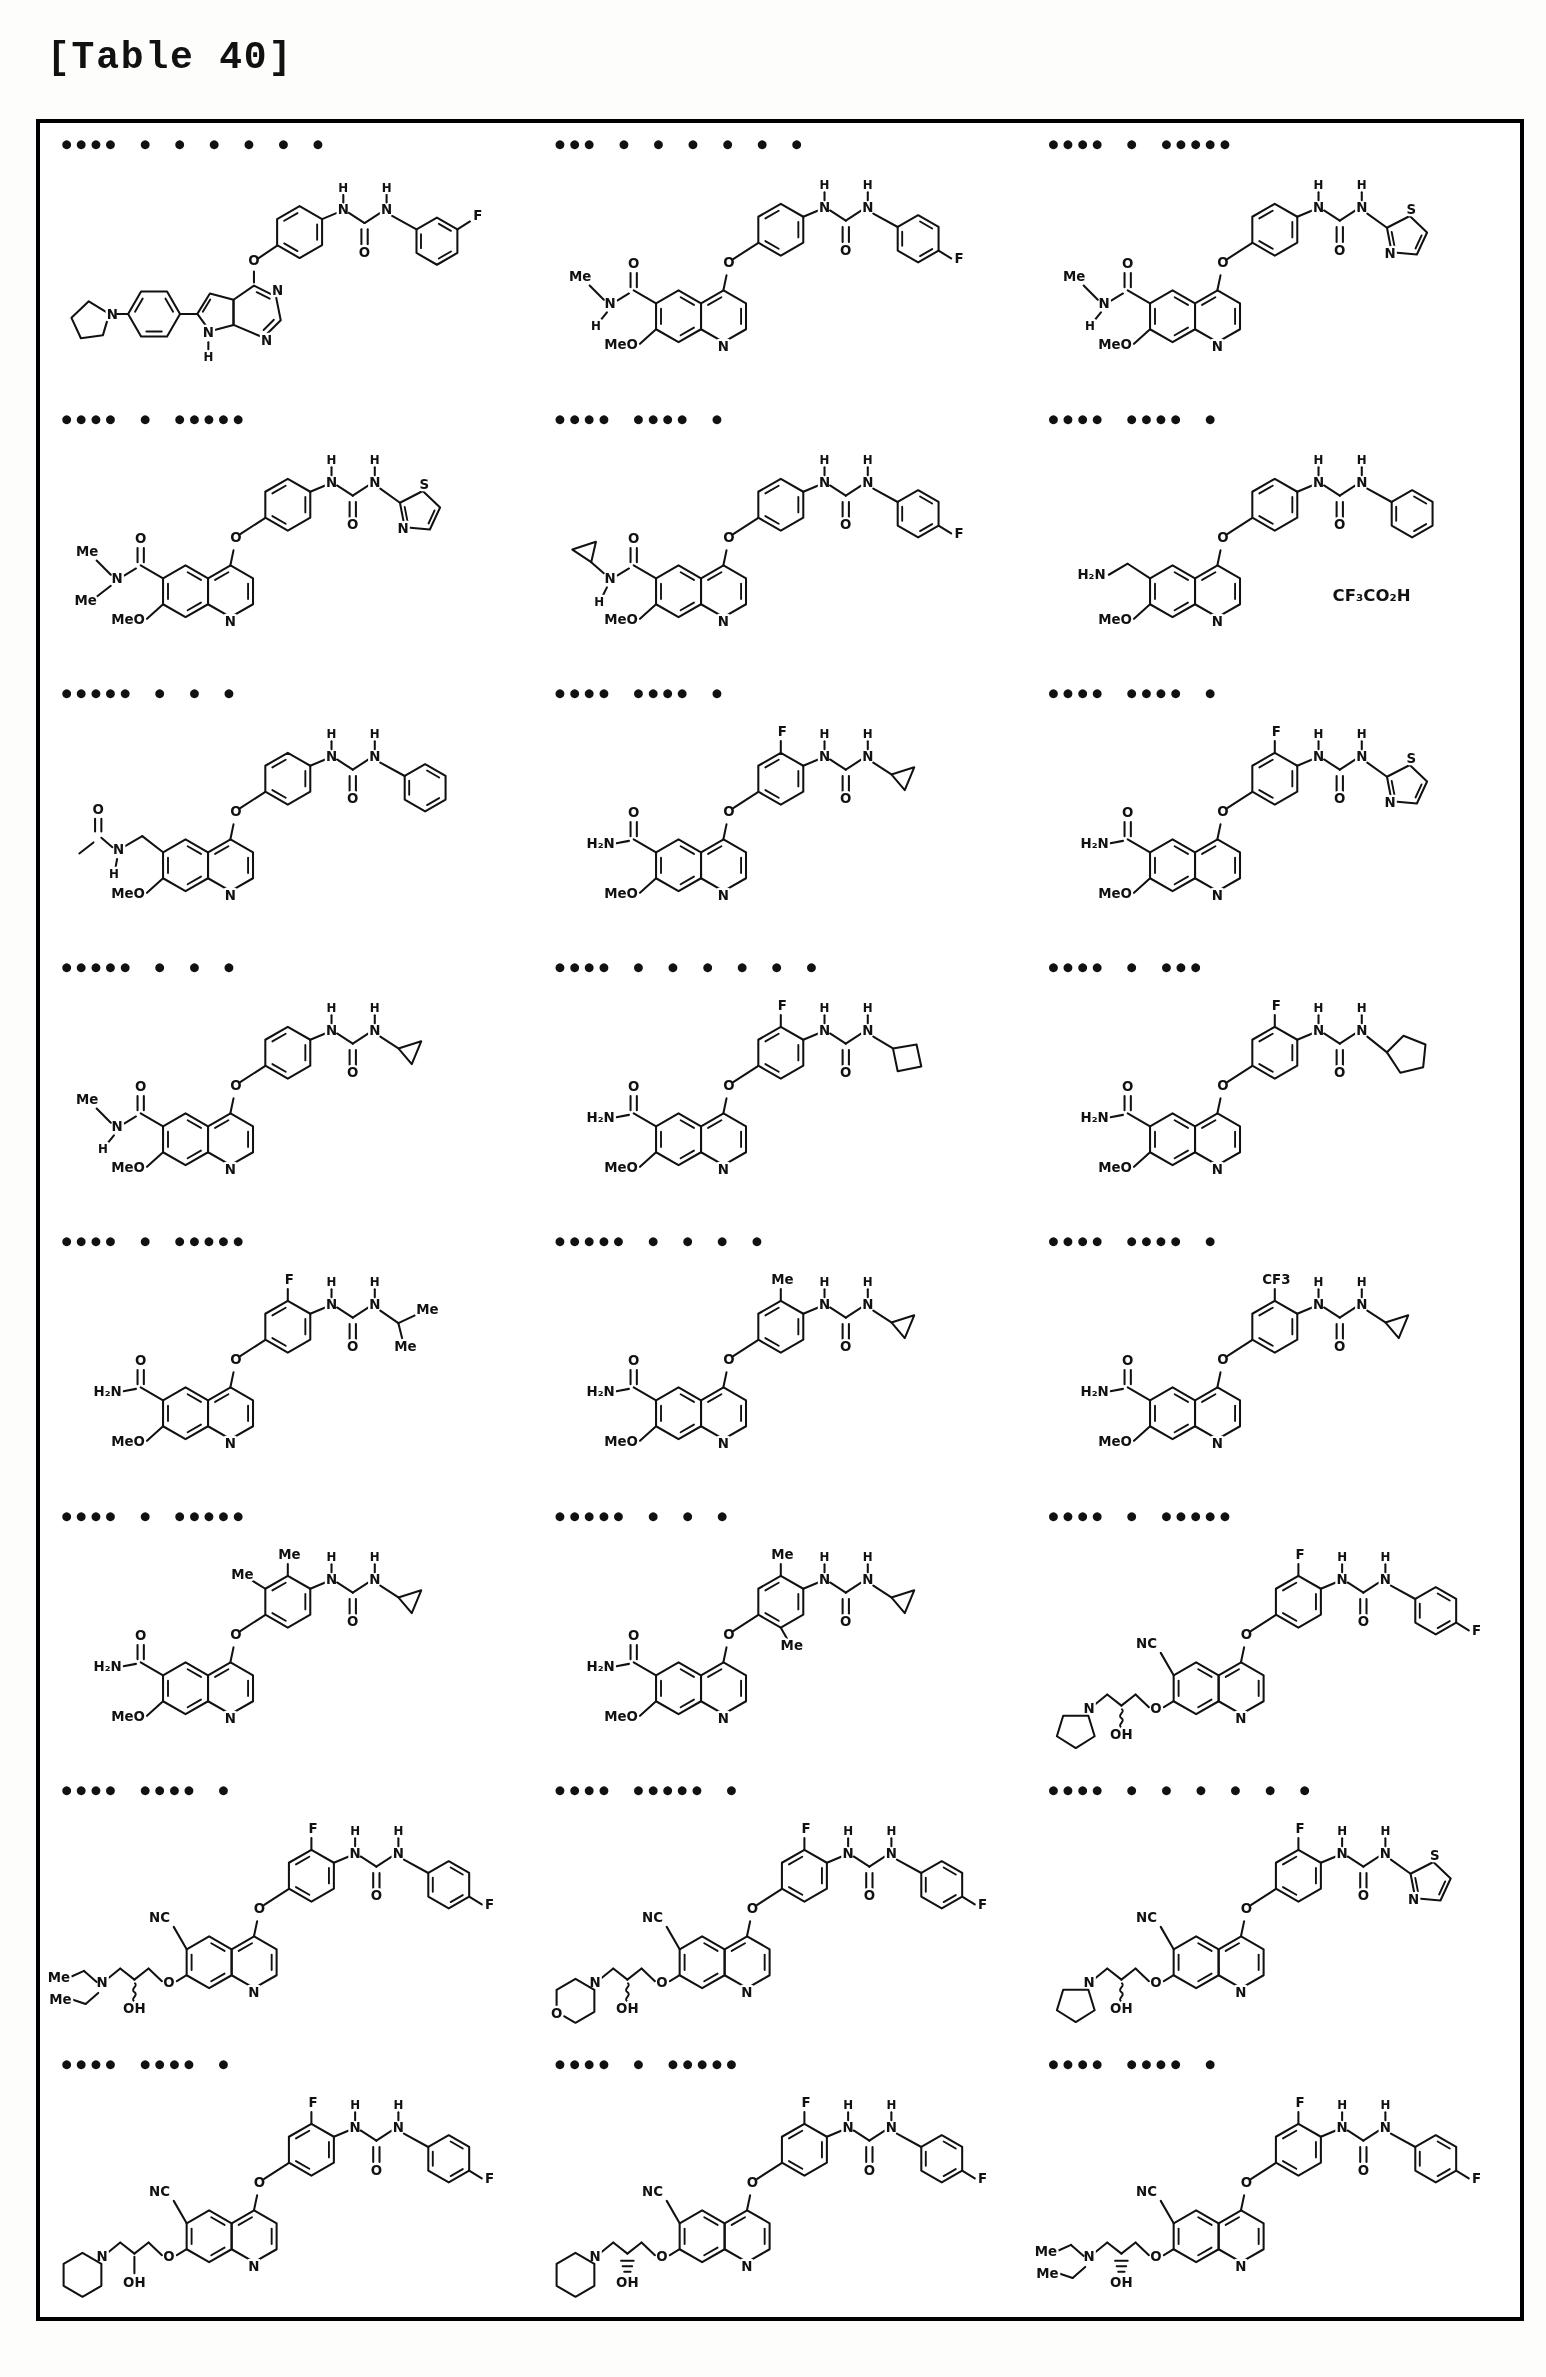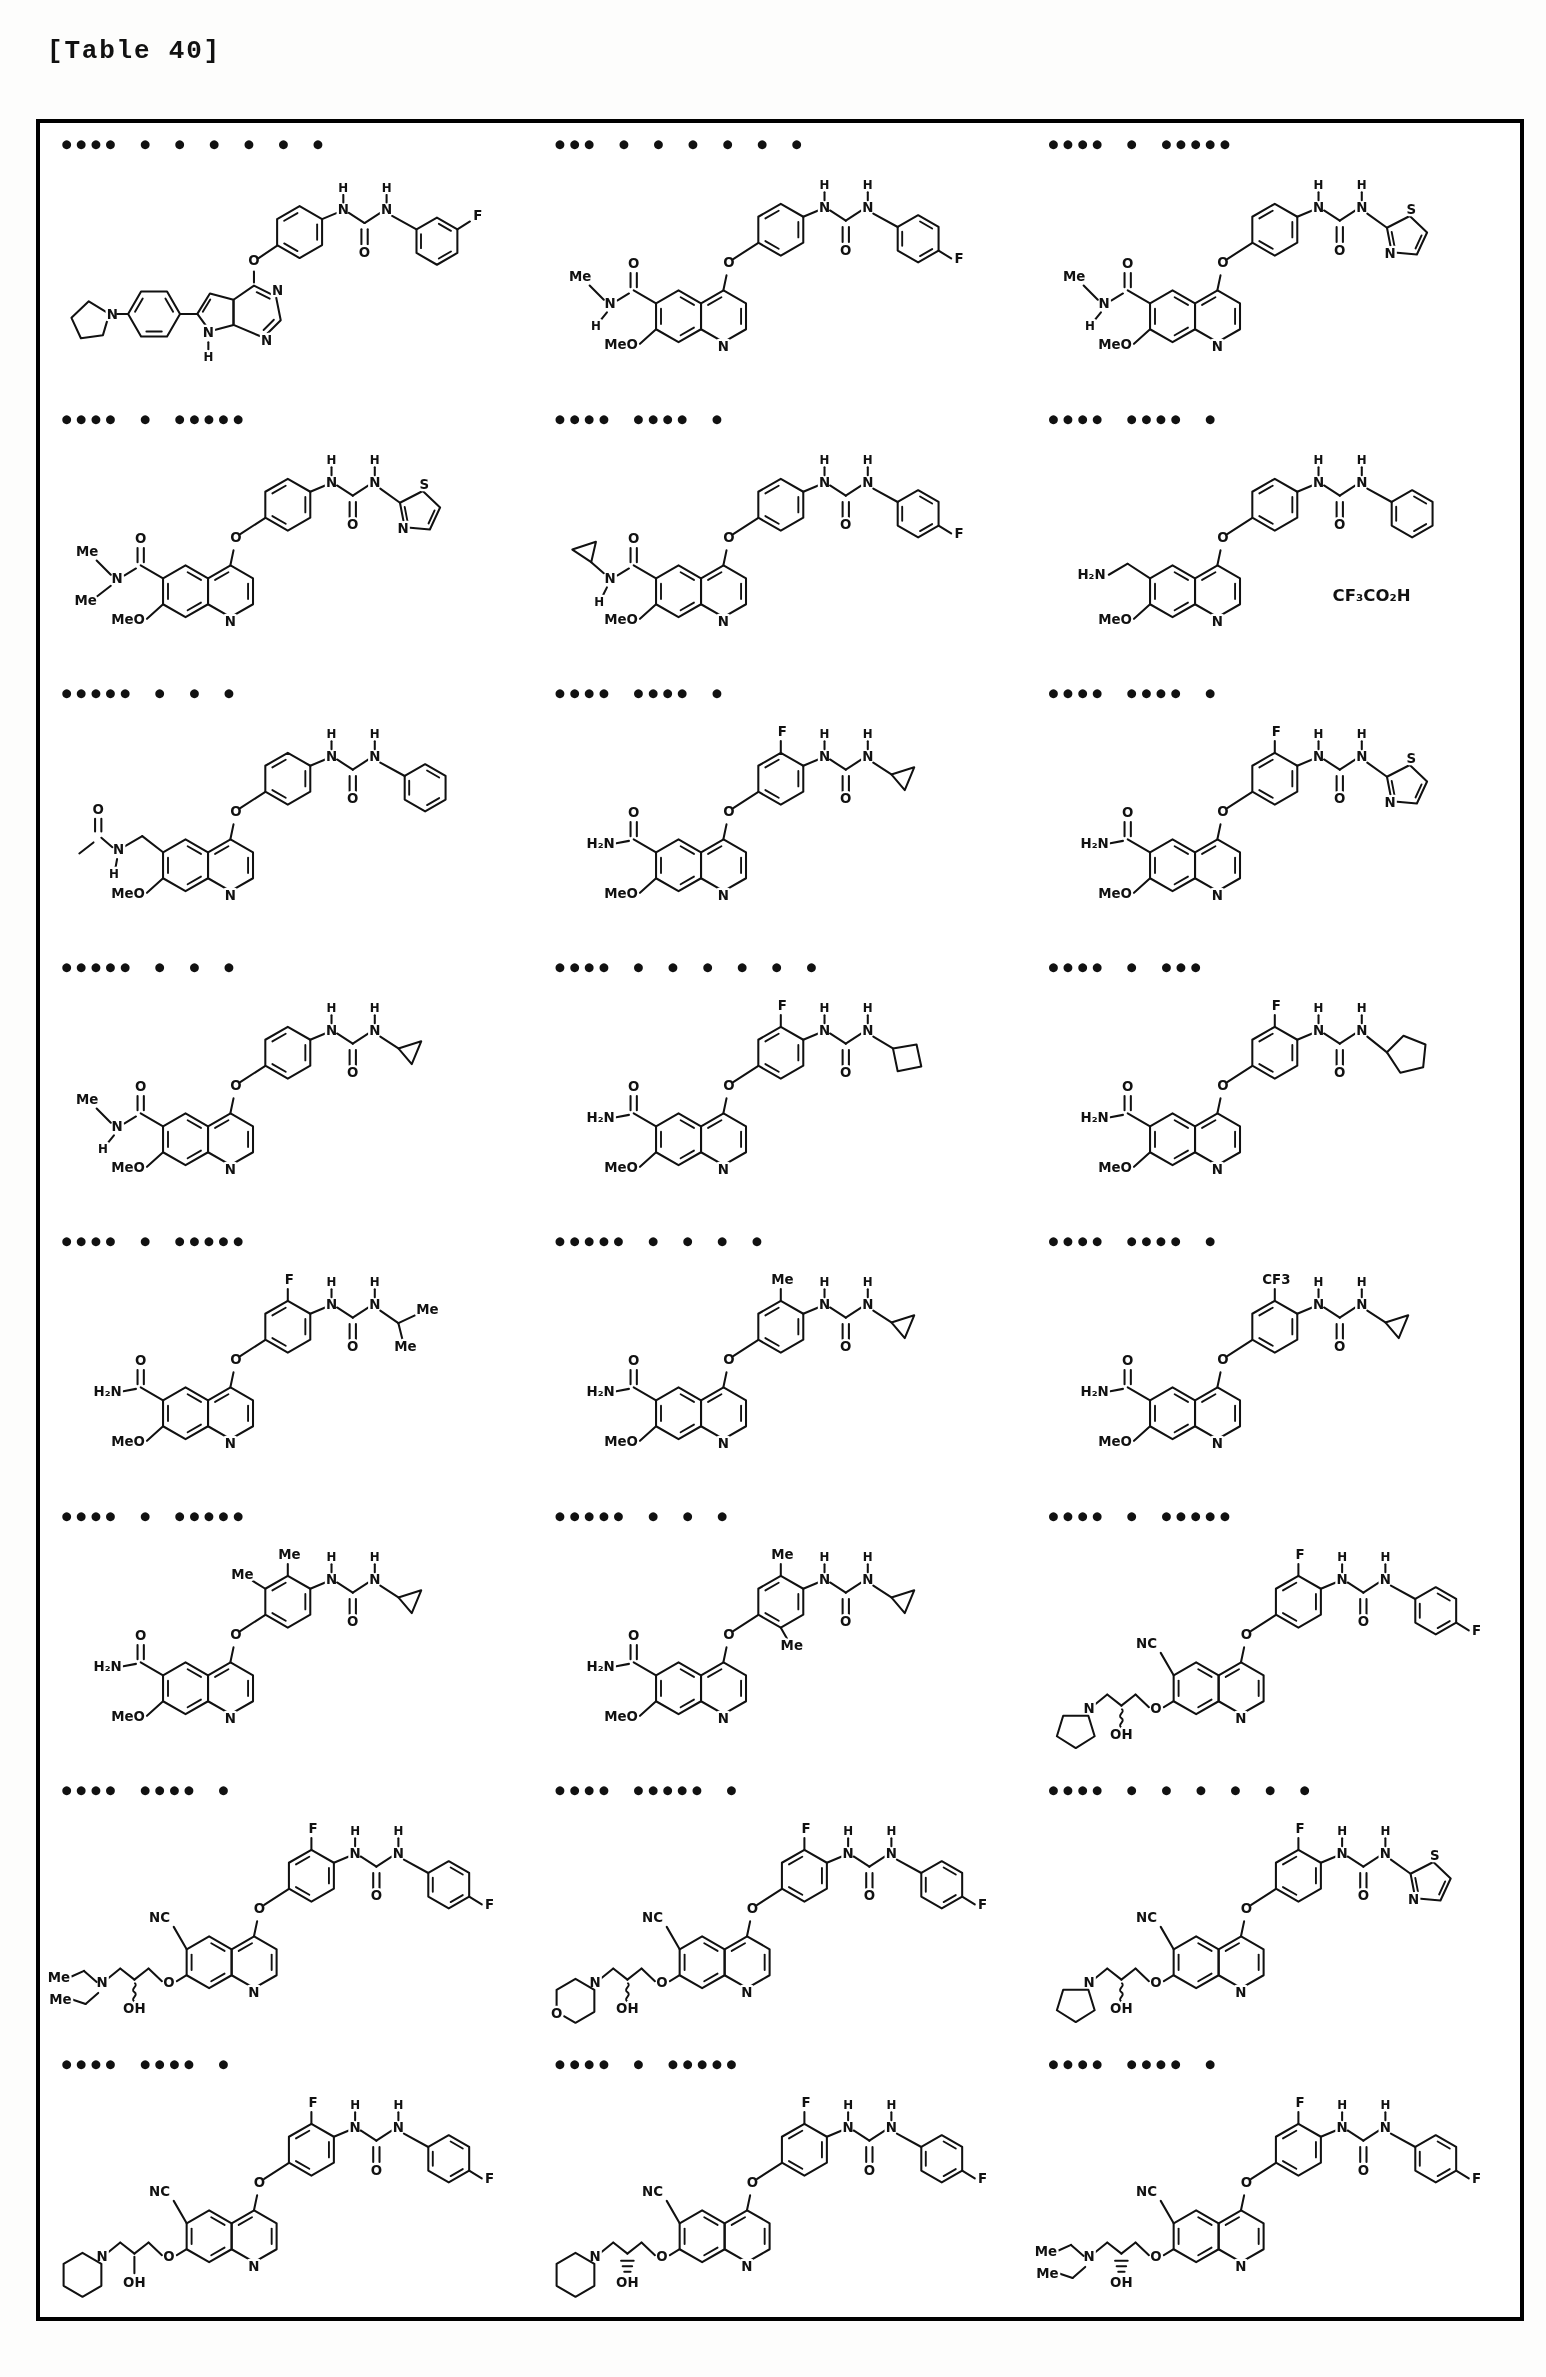--- a/index.html
+++ b/index.html
@@ -1,17 +1,17 @@
 <!DOCTYPE html>
 <html style="font-size:14.3px"><head>
 <meta charset="utf-8">
 <style>
   html,body{margin:0;padding:0;background:#e8e8e8;}
   #page{position:relative;width:1546px;height:2377px;background:#fdfdfc;font-family:"DejaVu Sans",sans-serif;color:#111;overflow:hidden;}
-  #title{position:absolute;left:47px;top:36px;font-family:"Liberation Mono","DejaVu Sans Mono",monospace;font-weight:700;font-size:26px;letter-spacing:1.8px;color:#111;}
+  #title{position:absolute;left:47px;top:36px;font-family:"Liberation Mono","DejaVu Sans Mono",monospace;font-weight:700;font-size:38px;letter-spacing:1.8px;color:#111;}
   #grid{position:absolute;left:36px;top:119px;width:1480px;height:2194px;border:4.5px solid #000;display:grid;grid-template-columns:repeat(3,1fr);grid-template-rows:repeat(8,1fr);background:#fff;}
   .cell{position:relative;overflow:hidden;}
   .dots{white-space:pre;font-size:11.6px;letter-spacing:4.5px;word-spacing:1.8px;padding:14.3px 0 0 21.5px;height:18px;color:#111;font-family:"DejaVu Sans",sans-serif;}
   .cell svg{display:block;width:100%;height:236px;}
   .lbl{font-family:"DejaVu Sans",sans-serif;font-weight:700;fill:#111;text-anchor:middle;paint-order:stroke;stroke:#fff;stroke-width:6px;stroke-linejoin:round;}
 </style>
 </head>
 <body>
 
 <div id="page">

